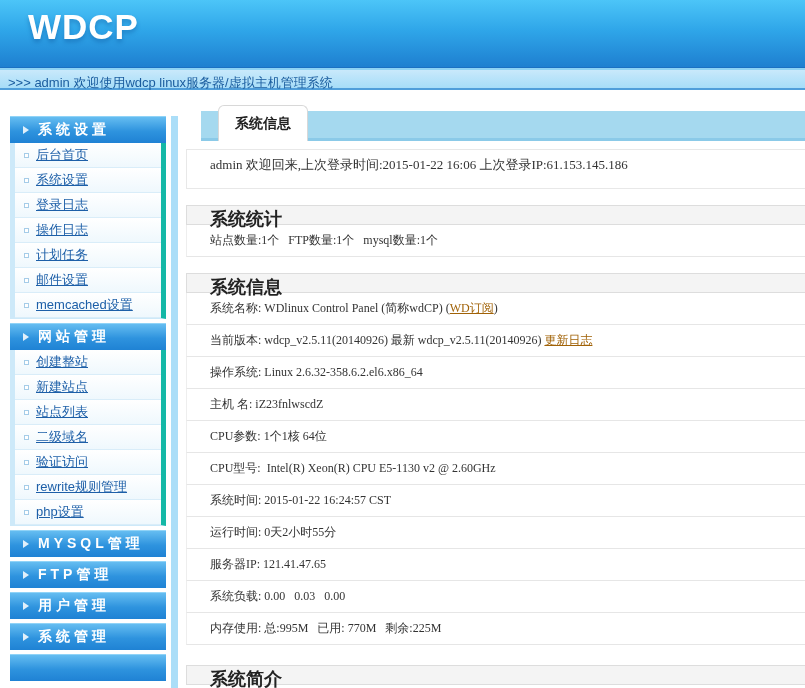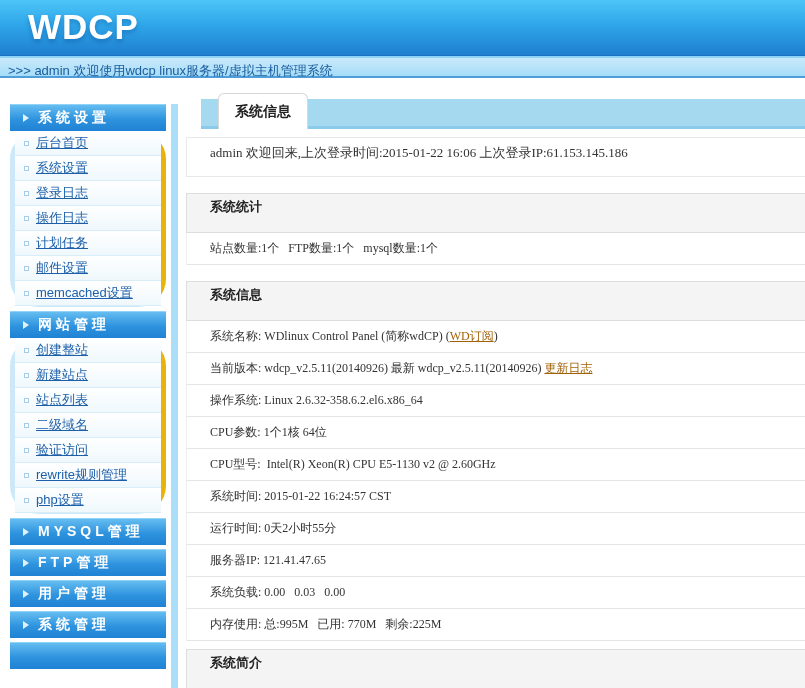--- a/index.html
+++ b/index.html
@@ -1,20 +1,20 @@
 <!DOCTYPE html>
 <html><head>
 <meta charset="utf-8">
 <style>
   * { box-sizing: border-box; margin: 0; padding: 0; }
   html,body { width:805px; height:688px; overflow:hidden; background:#fff;
     font-family:"Liberation Sans","DejaVu Sans",sans-serif; }
 
   
-  .topbar { height:56px;
+  .topbar { height:68px;
     background:linear-gradient(180deg,#4cc5f8 0%,#2fa6e9 45%,#1e7fd0 100%);
     border-bottom:1px solid #1a70c2; }
   .logo { color:#fff; font-weight:bold; font-size:35px; letter-spacing:1px;
     padding:7px 0 0 28px; text-shadow:0 3px 4px rgba(10,70,140,.35); }
 
   
   .breadcrumb { height:22px; line-height:25px;
     background:linear-gradient(180deg,#c9e9fb,#a6ddf8);
     border-top:2px solid #8ed2f4; border-bottom:2px solid #4f9eda;
     color:#1a5c9e; font-size:13px; padding-left:8px; }
@@ -28,45 +28,45 @@
   .sidebar { position:absolute; left:10px; top:5px; width:156px; }
   .nav-section { margin-bottom:4px; }
   .nav-header { height:27px; display:flex; align-items:center; cursor:pointer;
     background:linear-gradient(180deg,#65bdf1 0%,#2e93de 55%,#1f82d4 100%);
     border-top:1px solid #90d3f7; color:#fff; font-weight:bold; font-size:14px;
     letter-spacing:4px; padding-left:13px; }
   .arrow { width:0; height:0; border-left:6px solid rgba(255,255,255,.85);
     border-top:4px solid transparent; border-bottom:4px solid transparent;
     margin-right:9px; flex:0 0 auto; }
   .nav-items { background:#f3fafe; border-left:5px solid #cde9f9;
-    border-right:5px solid #eab308; border-bottom:1px solid #cde9f9;border-radius:28px; }
+    border-right:5px solid #14b8a6; border-bottom:1px solid #cde9f9; }
   .nav-item { height:25px; display:flex; align-items:center; padding-left:9px;
     border-bottom:1px solid #d9edf9;
     background:linear-gradient(180deg,#ffffff,#eff8fd); cursor:pointer; }
   .bullet { width:5px; height:5px; border:1px solid #a5cce8; background:#fff;
     margin-right:7px; flex:0 0 auto; }
   .nav-link { color:#1d5fa8; font-size:13px; text-decoration:underline; }
 
   
   .content { margin-left:186px;font-family:Liberation Serif, serif; }
   .tabbar { margin:21px 0 0 15px; height:30px; background:#a5d9ef;
     border-bottom:3px solid #8bcae8; position:relative; }
   .tab { position:absolute; left:17px; bottom:-3px; height:36px; width:90px;
     background:#fff; border:1px solid #d8d8d8; border-bottom:none;
     border-radius:6px 6px 0 0; display:flex; align-items:center;
     justify-content:center; font-weight:bold; font-size:14px; color:#222;
     cursor:pointer; }
   .welcome-row { margin-top:8px; height:40px; line-height:29px;
     border:1px solid #e8e8e8; border-right:none; padding-left:23px;
     font-size:13px; color:#333; white-space:pre; }
   .msec { margin-top:16px; }
-  .msec:last-child { margin-top:8px; }
-  .sec-header { height:40px; line-height:26px; background:#f4f4f4;
+  .msec:last-child { margin-top:20px; }
+  .sec-header { height:20px; line-height:26px; background:#f4f4f4;
     border-top:1px solid #ddd; border-bottom:1px solid #ddd;
-    border-left:1px solid #ddd; font-weight:bold; font-size:13px;
+    border-left:1px solid #ddd; font-weight:bold; font-size:18px;
     padding-left:23px; color:#222; }
   .info-row { height:32px; line-height:31px; border-bottom:1px solid #e6e6e6;
     border-left:1px solid #eee; padding-left:23px; font-size:12px; color:#333;
     white-space:pre; }
   .info-link { color:#a16207; text-decoration:underline; cursor:pointer; }
 </style>
 </head>
 <body>
 
 <div class="topbar">
@@ -187,20 +187,21 @@
     <div>
         <div class="msec">
           <div class="sec-header">系统统计</div>
           <div class="info-row"><span class="row-text">站点数量:1个   FTP数量:1个   mysql数量:1个</span></div>
         </div>
         <div class="msec">
           <div class="sec-header">系统信息</div>
           <div class="info-row"><span class="row-text">系统名称: WDlinux Control Panel (简称wdCP) (</span><a class="info-link" href="#">WD订阅</a><span class="row-text">)</span></div>
           <div class="info-row"><span class="row-text">当前版本: wdcp_v2.5.11(20140926) 最新 wdcp_v2.5.11(20140926) </span><a class="info-link" href="#">更新日志</a></div>
           <div class="info-row"><span class="row-text">操作系统: Linux 2.6.32-358.6.2.el6.x86_64</span></div>
+          <div class="info-row"><span class="row-text">主机 名: iZ23fnlwscdZ</span></div>
           <div class="info-row"><span class="row-text">CPU参数: 1个1核 64位</span></div>
           <div class="info-row"><span class="row-text">CPU型号:  Intel(R) Xeon(R) CPU E5-1130 v2 @ 2.60GHz</span></div>
           <div class="info-row"><span class="row-text">系统时间: 2015-01-22 16:24:57 CST</span></div>
           <div class="info-row"><span class="row-text">运行时间: 0天2小时55分</span></div>
           <div class="info-row"><span class="row-text">服务器IP: 121.41.47.65</span></div>
           <div class="info-row"><span class="row-text">系统负载: 0.00   0.03   0.00</span></div>
           <div class="info-row"><span class="row-text">内存使用: 总:995M   已用: 770M   剩余:225M</span></div>
         </div>
         <div class="msec">
           <div class="sec-header">系统简介</div>

